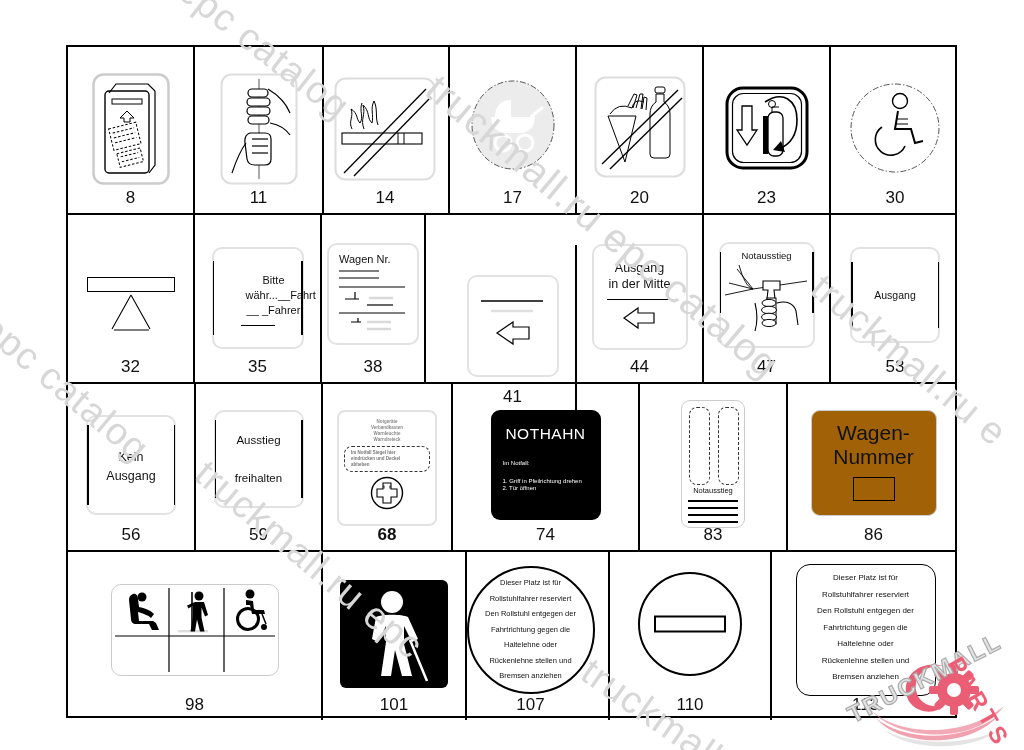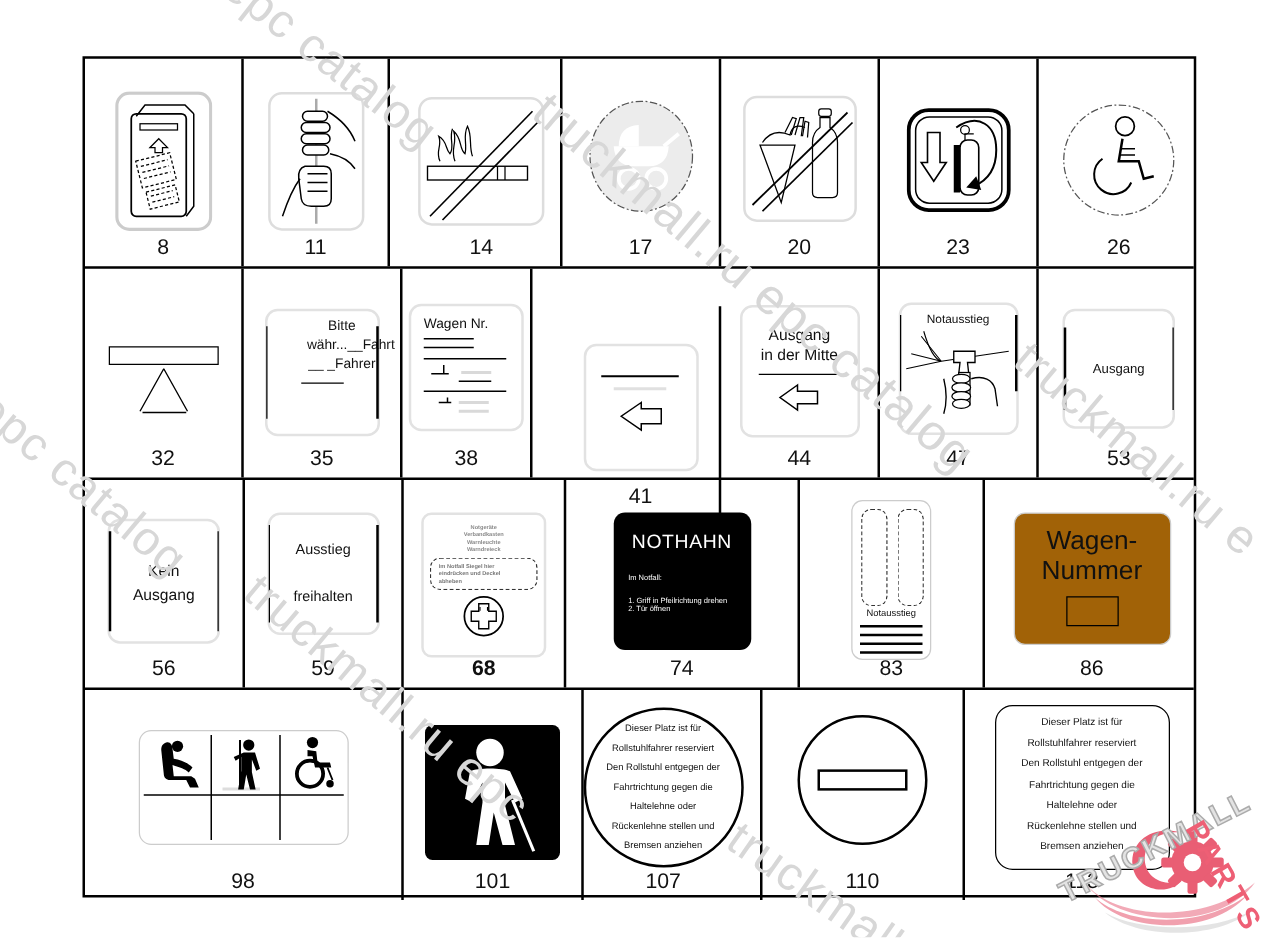--- a/index.html
+++ b/index.html
@@ -59,21 +59,21 @@
             <line x1="24" y1="57" x2="46" y2="57"></line>
               <line x1="24" y1="62" x2="46" y2="62"></line>
             <line x1="24" y1="67" x2="46" y2="67"></line>
               <line x1="26" y1="82" x2="44" y2="82"></line>
             <line x1="26" y1="87" x2="44" y2="87"></line>
           </g>
         </svg>
         <div class="num">8</div>
       </div>
 
-      <div class="cell cr" style="left:127px;width:117px;">
+      <div class="cell cr" style="left:127px;width:129px;">
         <svg width="78" height="112" style="margin:26px auto 0;">
           <rect x="1.5" y="1.5" width="75" height="109" rx="10" fill="none" stroke="#ddd" stroke-width="2"></rect>
           <line x1="39" y1="6" x2="39" y2="106" stroke="#aaa" stroke-width="2"></line>
           <g fill="#fff" stroke="#000" stroke-width="1.2">
             <rect x="28" y="16" width="20" height="8" rx="4"></rect>
               <rect x="27" y="25" width="23" height="8" rx="4"></rect>
             <rect x="27" y="34" width="23" height="8" rx="4"></rect>
               <rect x="28" y="43" width="21" height="8" rx="4"></rect>
           </g>
           <path d="M48 16 C58 22 66 30 70 40 M50 50 C60 52 66 56 70 62" fill="none" stroke="#000" stroke-width="1.2"></path>
@@ -148,39 +148,39 @@
       </div>
 
       <div class="cell" style="left:763px;width:128px;">
         <svg width="94" height="94" style="margin:34px auto 0;">
           <circle cx="47" cy="47" r="44" fill="none" stroke="#555" stroke-width="1" stroke-dasharray="6 2 1.5 2"></circle>
           <circle cx="52" cy="20" r="7.5" fill="none" stroke="#000" stroke-width="1.4"></circle>
           <path d="M50 30 l-3 18 h16 l4 14 8 -2" fill="none" stroke="#000" stroke-width="2"></path>
           <path d="M48 38 h12 M48 43 h12" stroke="#000" stroke-width="1.2"></path>
           <path d="M34 46 a15.5 15.5 0 1 0 23 19" fill="none" stroke="#000" stroke-width="1.6"></path>
         </svg>
-        <div class="num">26</div>
+        <div class="num">30</div>
       </div>
     </div>
 
     <div class="prow rb" style="top:168px;height:169px;">
 
       <div class="cell cr" style="left:0;width:127px;">
         <div style="width:88px;height:15px;border:1.5px solid #000;margin:62px auto 0;box-sizing:border-box;"></div>
         <svg width="52" height="40" style="margin:1px auto 0;">
           <path d="M26 2 L45 36 M26 2 L7 36 M9 37 H44" stroke="#000" fill="none" stroke-width="1.1"></path>
         </svg>
         <div class="num">32</div>
       </div>
 
       <div class="cell cr" style="left:127px;width:127px;">
         <div class="sign" style="width:92px;height:102px;margin-top:32px;">
           <i class="vline" style="left:-1px;top:12%;height:76%;"></i>
           <i class="vline" style="right:-1px;top:12%;height:76%;"></i>
-          <div class="ctext" style="font-size:11px;padding-top:5px;line-height:15px;margin-left:32px;">
+          <div class="ctext" style="font-size:11px;padding-top:24px;line-height:15px;margin-left:32px;">
             <div>Bitte</div>
             <div>währ...__Fahrt</div>
             <div>__ _Fahrer</div>
           </div>
           <div style="width:34px;border-top:1.5px solid #000;margin:7px auto 0;"></div>
         </div>
         <div class="num">35</div>
       </div>
 
       <div class="cell cr" style="left:254px;width:104px;">

